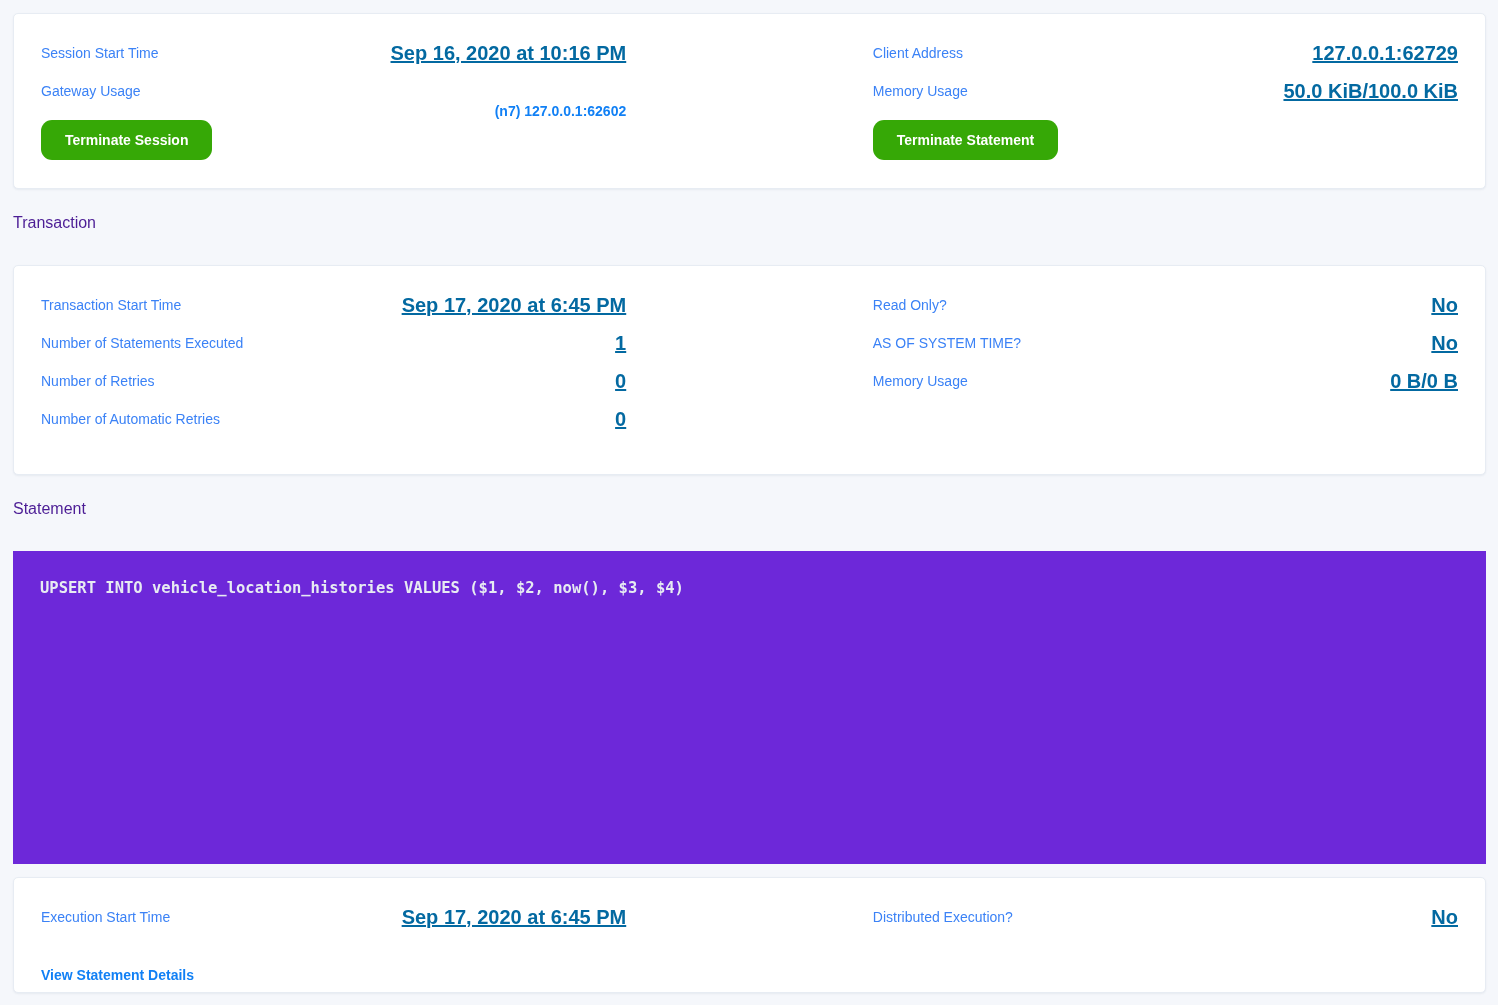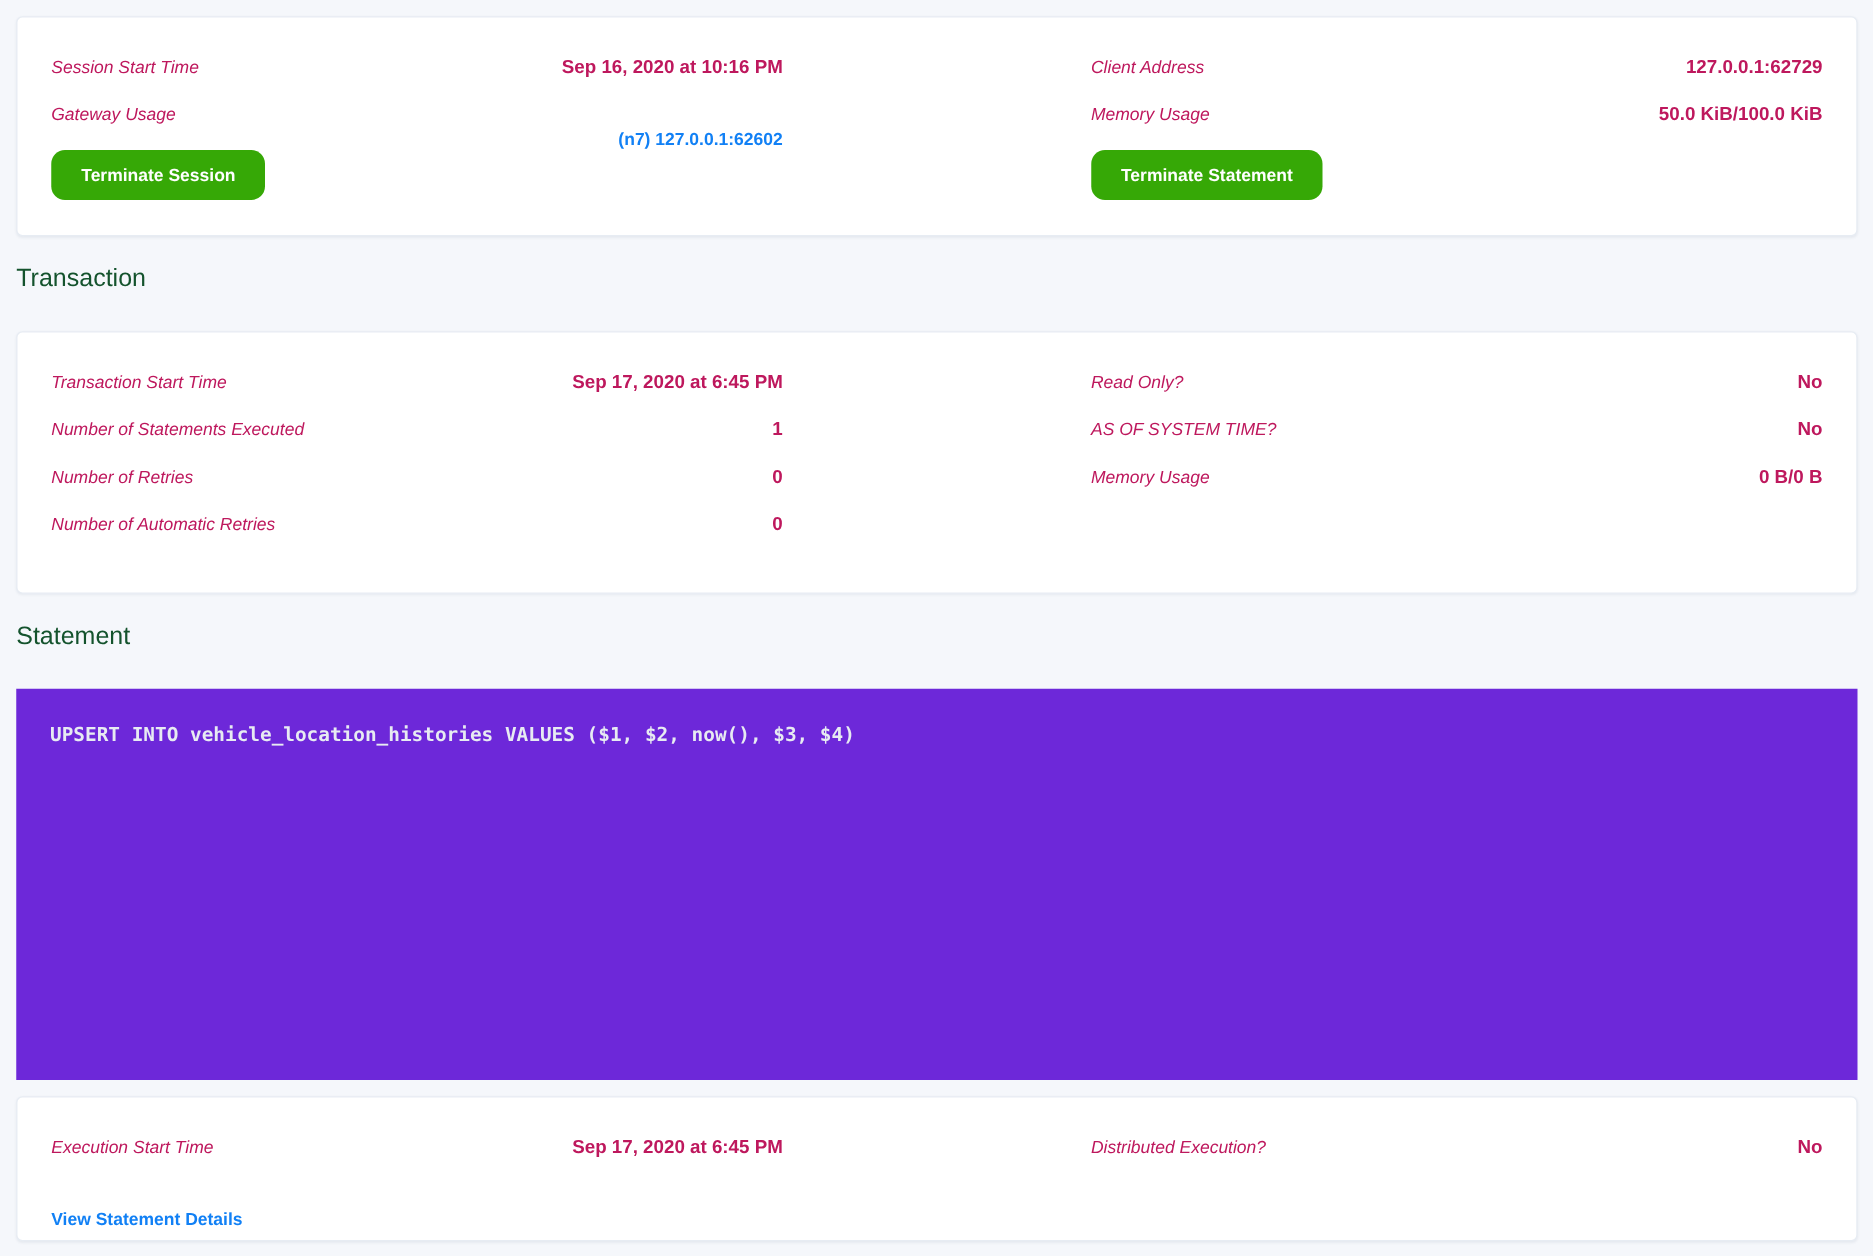--- a/index.html
+++ b/index.html
@@ -27,22 +27,22 @@
   .card.exec { padding-bottom: 18px; }
 
   .col { width: 41.3%; display: flex; flex-direction: column; }
 
   .srow {
     display: flex;
     justify-content: space-between;
     align-items: center;
     height: 38px;
   }
-  .lbl { color: #be185d; font-size: 14px; line-height: 18px; font-style: italic; }
-  .val { color: #be185d; font-size: 15px; font-weight: bold; text-align: right; }
+  .lbl { color: #3b82f6; font-size: 14px; line-height: 18px; }
+  .val { color: #0369a1; font-size: 20px; font-weight: bold; text-align: right; text-decoration: underline; }
 
   .link {
     color: #1180f5;
     font-size: 14px;
     font-weight: bold;
     text-decoration: none;
     cursor: pointer;
     margin-top: 40px;
   }
 
@@ -55,23 +55,23 @@
     font-size: 14px;
     font-weight: bold;
     border: none;
     border-radius: 11px;
     height: 40px;
     padding: 0 24px;
     cursor: pointer;
   }
 
   .section-title {
-    font-size: 20px;
+    font-size: 16px;
     font-weight: 400;
-    color: #14532d;
+    color: #4c1d95;
     margin: 22px 0 30px 0;
     line-height: 24px;
   }
 
   .sql-box {
     background: #6d28d9;
     height: 313px;
     padding: 28px 27px;
     margin-bottom: 13px;
   }

